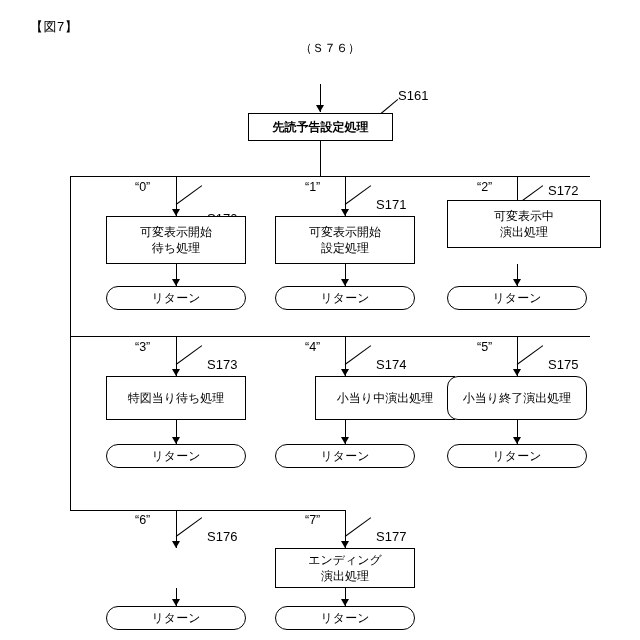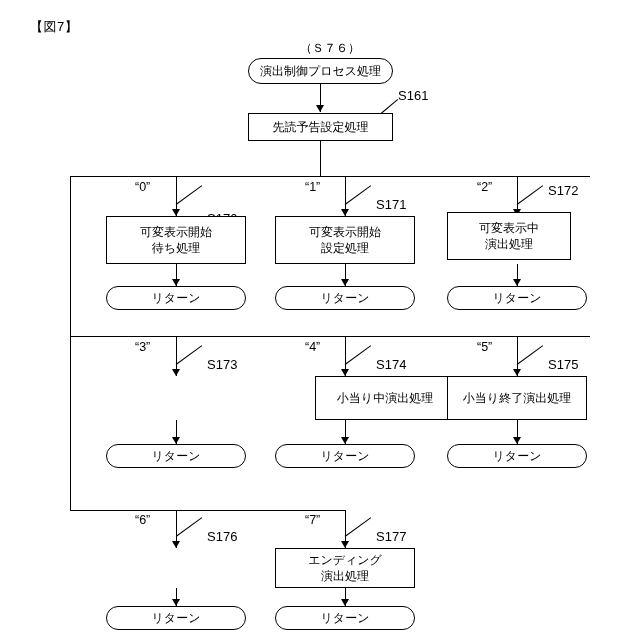--- a/index.html
+++ b/index.html
@@ -87,26 +87,25 @@
 </style>
 </head>
 <body>
 
 <div id="page">
 
   <div class="fig-label">【図7】</div>
 
   <div class="title-tag" style="left:300px; top:40px;">（Ｓ７６）</div>
 
-  <div class="node round" style="left:248px; top:58px; width:145px; height:26px;">演出制御プロセス処理</div>
 
   <div class="vline" style="left:320px; top:84px; height:28px;"></div>
   <div class="arrow-down" style="left:316px; top:105px;"></div>
 
-  <div class="node" style="left:248px; top:113px; width:145px; height:28px;">先読予告設定処理</div>
+  <div class="node" style="left:248px; top:113px; width:145px; height:28px;font-weight:bold;">先読予告設定処理</div>
 
   <div class="leader" style="left:381px; top:113px; width:22px; transform:rotate(-40deg);"></div>
   <div class="tag" style="left:398px; top:88px;">S161</div>
 
   <div class="vline" style="left:320px; top:141px; height:35px;"></div>
 
   <div class="hline" style="left:70px; top:176px; width:520px;"></div>
 
   <div class="vline" style="left:70px; top:176px; height:334px;"></div>
 
@@ -130,53 +129,54 @@
 設定処理</div>
   <div class="vline" style="left:345px; top:264px; height:22px;"></div>
   <div class="arrow-down" style="left:341px; top:279px;"></div>
   <div class="node round" style="left:275px; top:286px; width:140px; height:24px;">リターン</div>
 
   <div class="vline" style="left:517px; top:176px; height:40px;"></div>
   <div class="arrow-down" style="left:513px; top:209px;"></div>
   <div class="branch-label" style="left:477px; top:180px;">“2”</div>
   <div class="leader" style="left:517px; top:204px; width:32px; transform:rotate(-36deg);"></div>
   <div class="tag" style="left:548px; top:183px;">S172</div>
-  <div class="node" style="left:447px; top:212px; width:124px; height:48px;">可変表示中
+  <div class="node" style="left:447px; top:200px; width:154px; height:48px;">可変表示中
 演出処理</div>
   <div class="vline" style="left:517px; top:264px; height:22px;"></div>
   <div class="arrow-down" style="left:513px; top:279px;"></div>
   <div class="node round" style="left:447px; top:286px; width:140px; height:24px;">リターン</div>
 
   <div class="hline" style="left:70px; top:336px; width:520px;"></div>
 
   <div class="vline" style="left:176px; top:336px; height:40px;"></div>
   <div class="arrow-down" style="left:172px; top:369px;"></div>
   <div class="branch-label" style="left:135px; top:340px;">“3”</div>
   <div class="leader" style="left:176px; top:364px; width:32px; transform:rotate(-36deg);"></div>
   <div class="tag" style="left:207px; top:357px;">S173</div>
+  <div class="node" style="left:106px; top:376px; width:140px; height:44px;">特図当り待ち処理</div>
   <div class="vline" style="left:176px; top:420px; height:24px;"></div>
   <div class="arrow-down" style="left:172px; top:437px;"></div>
   <div class="node round" style="left:106px; top:444px; width:140px; height:24px;">リターン</div>
 
   <div class="vline" style="left:345px; top:336px; height:40px;"></div>
   <div class="arrow-down" style="left:341px; top:369px;"></div>
   <div class="branch-label" style="left:305px; top:340px;">“4”</div>
   <div class="leader" style="left:345px; top:364px; width:32px; transform:rotate(-36deg);"></div>
   <div class="tag" style="left:376px; top:357px;">S174</div>
   <div class="node" style="left:275px; top:376px; width:140px; height:44px;margin-left:40px;">小当り中演出処理</div>
   <div class="vline" style="left:345px; top:420px; height:24px;"></div>
   <div class="arrow-down" style="left:341px; top:437px;"></div>
   <div class="node round" style="left:275px; top:444px; width:140px; height:24px;">リターン</div>
 
   <div class="vline" style="left:517px; top:336px; height:40px;"></div>
   <div class="arrow-down" style="left:513px; top:369px;"></div>
   <div class="branch-label" style="left:477px; top:340px;">“5”</div>
   <div class="leader" style="left:517px; top:364px; width:32px; transform:rotate(-36deg);"></div>
   <div class="tag" style="left:548px; top:357px;">S175</div>
-  <div class="node" style="left:447px; top:376px; width:140px; height:44px;">小当り終了演出処理</div>
+  <div class="node" style="left:447px; top:376px; width:140px; height:44px;border-radius:11px;">小当り終了演出処理</div>
   <div class="vline" style="left:517px; top:420px; height:24px;"></div>
   <div class="arrow-down" style="left:513px; top:437px;"></div>
   <div class="node round" style="left:447px; top:444px; width:140px; height:24px;">リターン</div>
 
   <div class="hline" style="left:70px; top:510px; width:275px;"></div>
 
   <div class="vline" style="left:176px; top:510px; height:38px;"></div>
   <div class="arrow-down" style="left:172px; top:541px;"></div>
   <div class="branch-label" style="left:135px; top:513px;">“6”</div>
   <div class="leader" style="left:176px; top:536px; width:32px; transform:rotate(-36deg);"></div>

